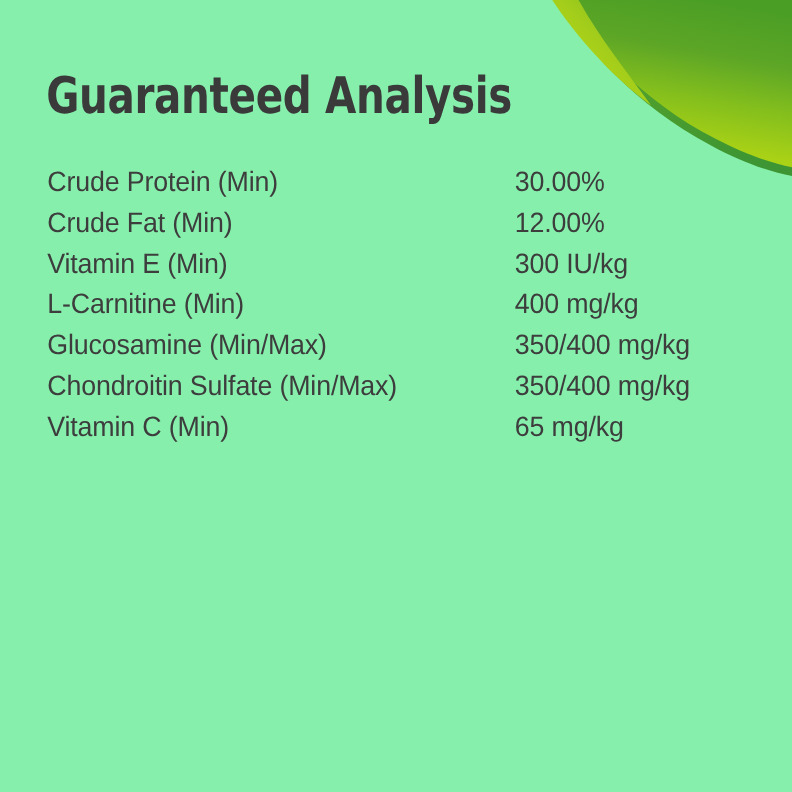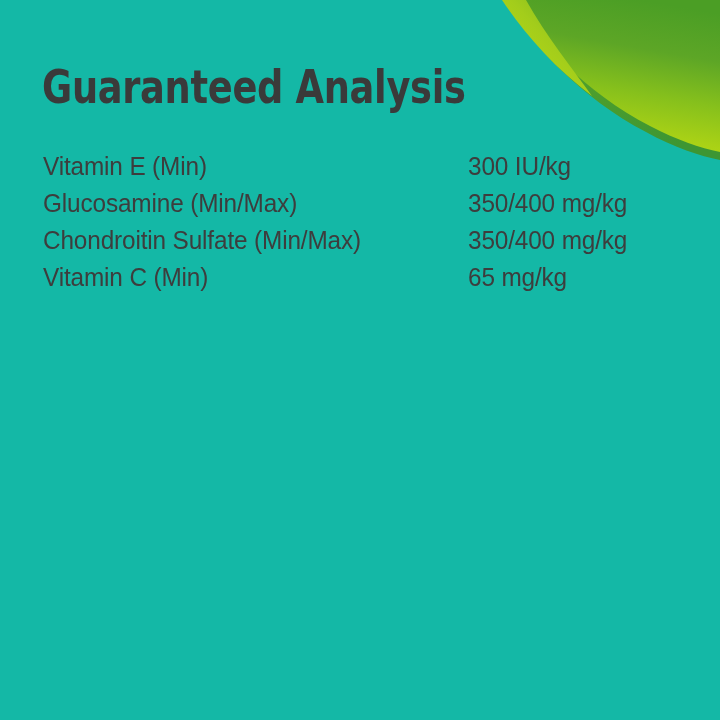--- a/index.html
+++ b/index.html
@@ -11,21 +11,21 @@
     height: 720px;
     background: #ffffff;
     font-family: "Liberation Sans", "DejaVu Sans", sans-serif;
     overflow: hidden;
   }
 
   #page {
     position: relative;
     width: 720px;
     height: 720px;
-    background: #14b8a6;
+    background: #86efac;
     overflow: hidden;
   }
 
   
   #swoosh-layer {
     position: absolute;
     top: 0;
     right: 0;
     width: 260px;
     height: 200px;
@@ -121,33 +121,45 @@
       <path d="M 52 0 C 78 40 124 92 190 126 C 217 140 240 148 260 152 L 260 0 Z" fill="url(#swooshGrad)"></path>
 
       <path d="M 42 0 C 62 30 92 66 132 96 C 112 68 86 36 66 0 Z" fill="url(#sliverGrad)"></path>
     </svg>
   </div>
 
   <div id="title">Guaranteed Analysis</div>
 
   <div id="analysis-table">
 
+    <div class="row">
+      <span class="label">Crude Protein (Min)</span>
+      <span class="value">30.00%</span>
+    </div>
 
+    <div class="row">
+      <span class="label">Crude Fat (Min)</span>
+      <span class="value">12.00%</span>
+    </div>
 
 
 
 
 
     <div class="row">
       <span class="label">Vitamin E (Min)</span>
       <span class="value">300 IU/kg</span>
     </div>
 
 
 
+    <div class="row">
+      <span class="label">L-Carnitine (Min)</span>
+      <span class="value">400 mg/kg</span>
+    </div>
 
     <div class="row">
       <span class="label">Glucosamine (Min/Max)</span>
       <span class="value">350/400 mg/kg</span>
     </div>
 
     <div class="row">
       <span class="label">Chondroitin Sulfate (Min/Max)</span>
       <span class="value">350/400 mg/kg</span>
     </div>

